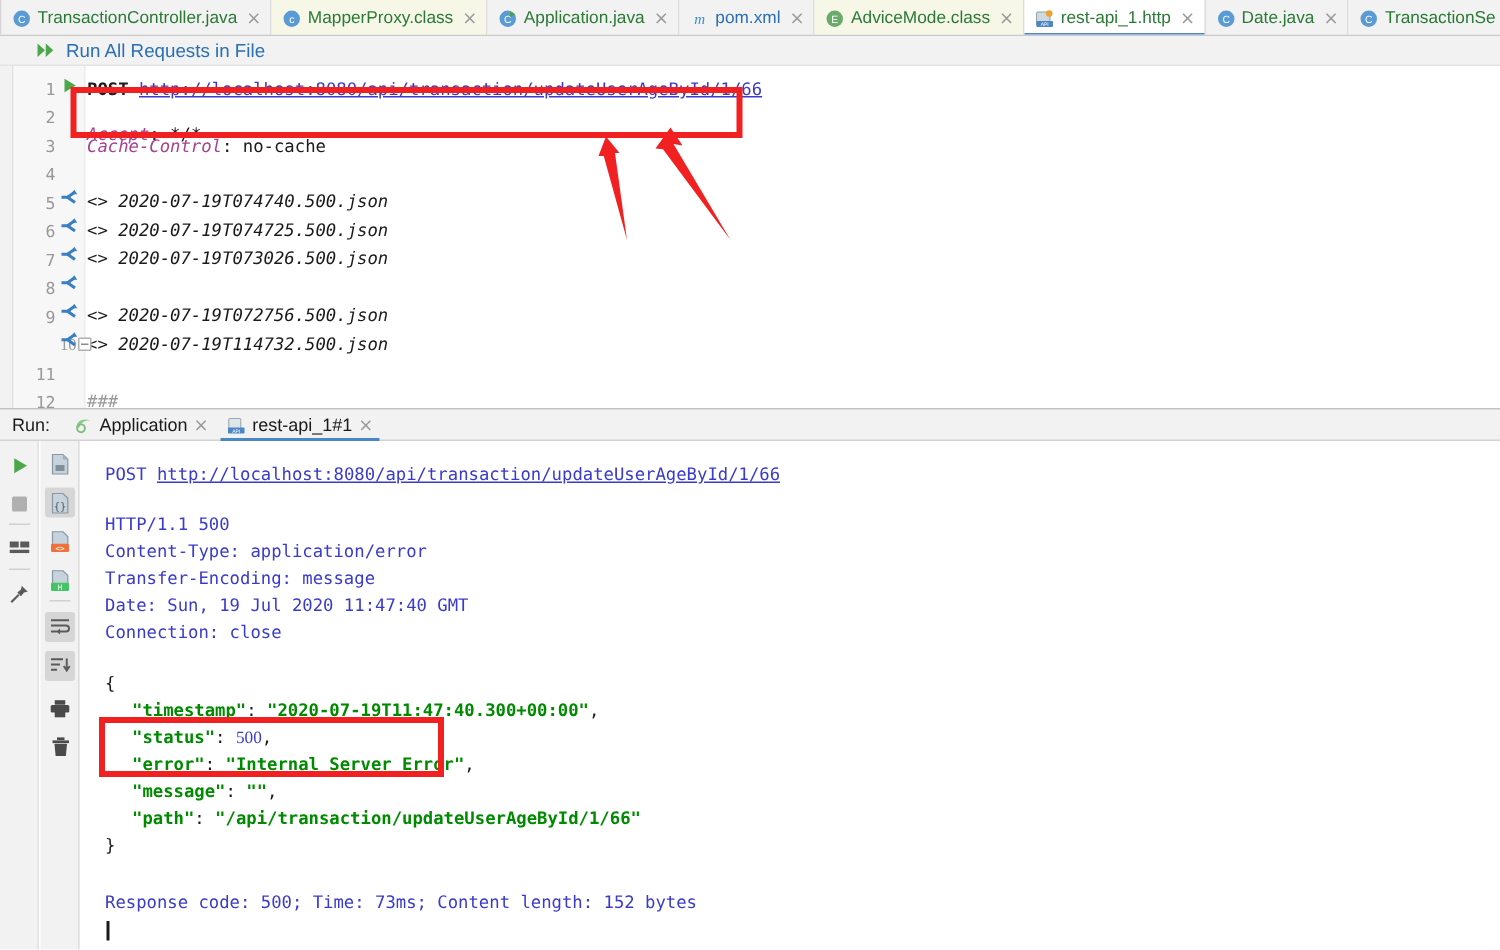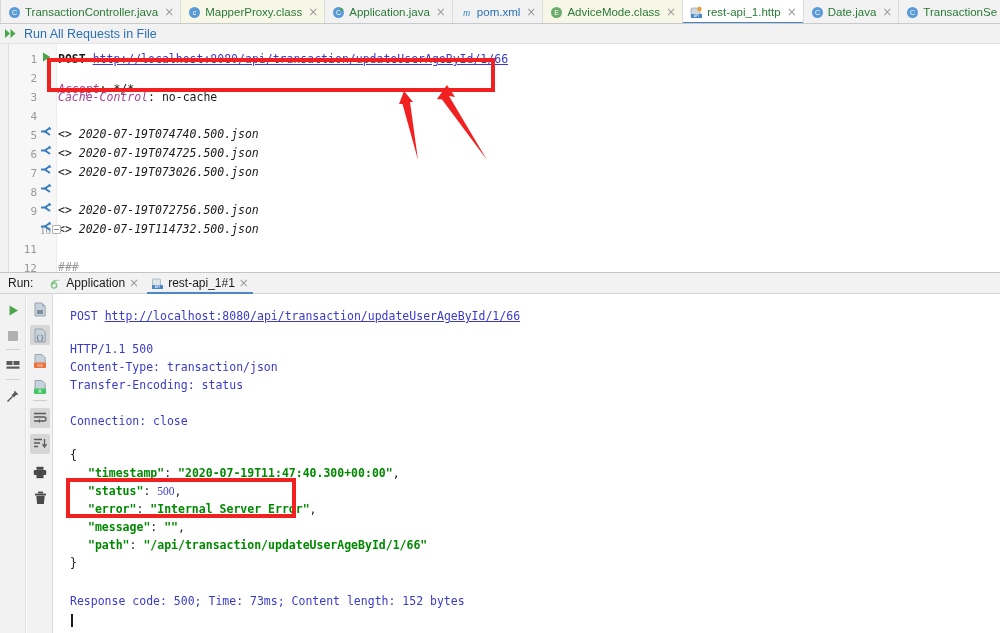--- a/index.html
+++ b/index.html
@@ -47,21 +47,21 @@
   .ticon svg { display:block; }
 
   
   .editor {
     position: absolute; left: 0; top: 24px; width: 1000px; height: 248px;
     background: #ffffff;
   }
   .run-all-bar {
     position: absolute; left: 0; top: 0; width: 1000px; height: 20px;
     background: #f2f2f2; border-bottom: 1px solid #e3e3e3;
-    display: flex; align-items: center; padding-left: 4px; gap: 6px;
+    display: flex; align-items: center; padding-left: 24px; gap: 6px;
   }
   .run-all-label { color: #2a6fb5; font-size: 12.5px; }
   .run-all-icon { display:flex; }
 
   .gutter-strip {
     position: absolute; left: 0; top: 20px; width: 9px; height: 228px;
     background: #f2f2f2; border-right: 1px solid #e0e0e0;
   }
   .gutter {
     position: absolute; left: 9px; top: 20px; width: 48px; height: 228px;
@@ -478,22 +478,23 @@
           </svg>
       </div>
     </div>
 
     <div class="scroll-track"></div>
 
     <div class="console">
       <div class="conline" style="top:13px;"><span class="con-plain">POST</span><span class="con-plain"> </span><span class="con-url">http://localhost:8080/api/transaction/updateUserAgeById/1/66</span></div>
 
       <div class="conline" style="top:46px;">HTTP/1.1 500</div>
-      <div class="conline" style="top:64px;">Content-Type: transaction/json</div>
-      <div class="conline" style="top:82px;">Transfer-Encoding: status</div>
+      <div class="conline" style="top:64px;">Content-Type: application/error</div>
+      <div class="conline" style="top:82px;">Transfer-Encoding: message</div>
+      <div class="conline" style="top:100px;">Date: Sun, 19 Jul 2020 11:47:40 GMT</div>
       <div class="conline" style="top:118px;">Connection: close</div>
 
       <div class="conline" style="top:152px;"><span class="j-punct">{</span></div>
 
       <div class="conline" style="top:170px; left:32px;"><span class="j-key">"timestamp"</span><span class="j-punct">: </span><span class="j-str">"2020-07-19T11:47:40.300+00:00"</span><span class="j-punct">,</span></div>
 
       <div class="conline" style="top:188px; left:32px;"><span class="j-key">"status"</span><span class="j-punct">: </span><span class="j-num">500</span><span class="j-punct">,</span></div>
 
       <div class="conline" style="top:206px; left:32px;"><span class="j-key">"error"</span><span class="j-punct">: </span><span class="j-str">"Internal Server Error"</span><span class="j-punct">,</span></div>
 

